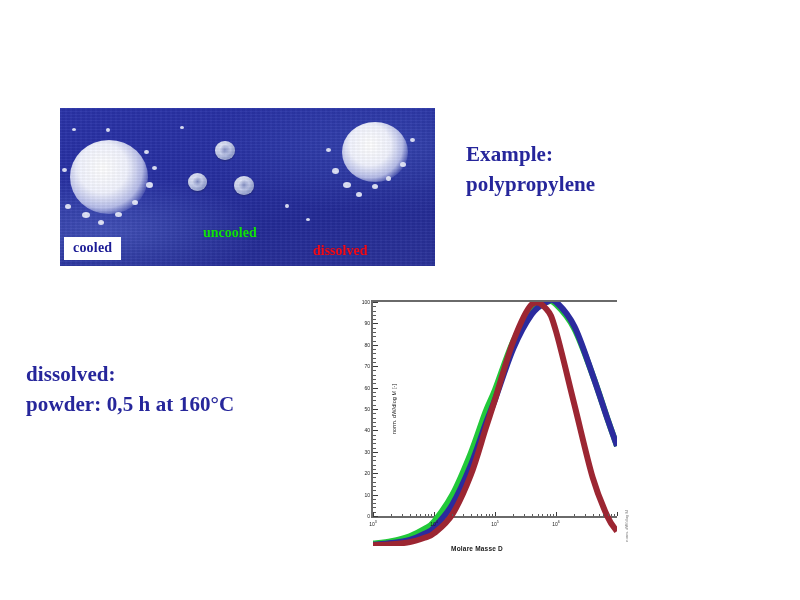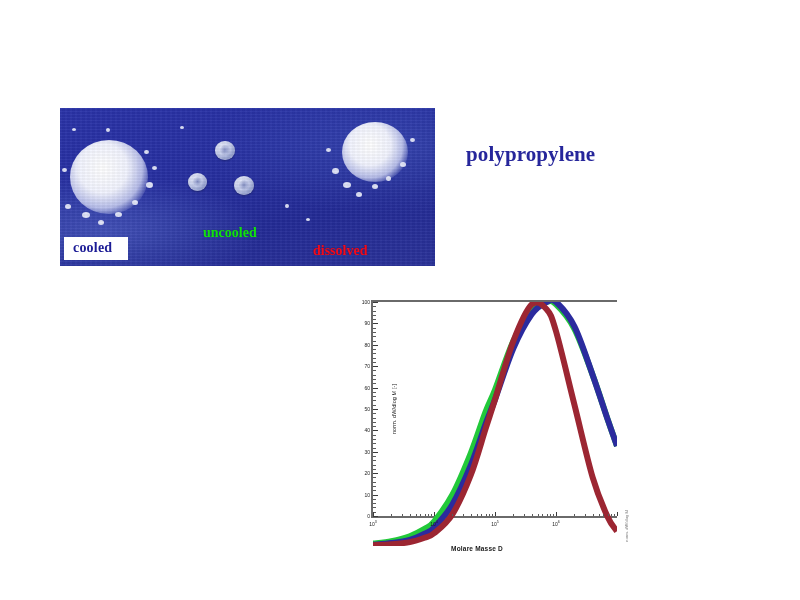--- a/index.html
+++ b/index.html
@@ -87,21 +87,21 @@
   #cap-cooled {
     position: absolute;
     left: 4px;
     bottom: 6px;
     background: #ffffff;
     color: #1d1d96;
     font-family: "Liberation Serif", serif;
     font-weight: bold;
     font-size: 14px;
     line-height: 1;
-    padding: 4px 16px 5px 9px;
+    padding: 4px 9px 5px 9px;
     letter-spacing: .2px;
   }
   #cap-granulate {
     position: absolute;
     left: 143px;
     top: 117px;
     color: #12e012;
     font-family: "Liberation Serif", serif;
     font-weight: bold;
     font-size: 14px;
@@ -277,24 +277,27 @@
 
     <div class="scan"></div>
     <div class="vtex"></div>
 
     <div id="cap-cooled">cooled</div>
     <div id="cap-granulate">uncooled</div>
     <div id="cap-uncooled">dissolved</div>
   </div>
 
   <div id="example-block">
+    <div>Example:</div>
     <div>polypropylene</div>
   </div>
 
   <div id="dissolved-block">
+    <div>dissolved:</div>
+    <div>powder: 0,5 h at 160°C</div>
   </div>
 
   <div id="chart">
     <div id="plot-frame">
       <div id="ylabel">norm. dW/dlog M [-]</div>
       <svg id="curves" viewBox="0 0 1000 1000" preserveAspectRatio="none">
           <path d="M0.0,990.0 C12.5,988.3 50.2,985.0 75.3,980.0 C100.3,975.0 127.8,968.3 150.5,960.0 C173.2,951.7 194.7,940.0 211.3,930.0 C227.9,920.0 231.0,923.3 250.0,900.0 C269.0,876.7 300.2,836.7 325.3,790.0 C350.3,743.3 377.8,676.7 400.5,620.0 C423.2,563.3 444.7,493.3 461.3,450.0 C477.9,406.7 481.0,408.3 500.0,360.0 C519.0,311.7 550.2,213.3 575.3,160.0 C600.3,106.7 627.8,66.7 650.5,40.0 C673.2,13.3 694.7,5.0 711.3,0.0 C727.9,-5.0 731.0,-8.3 750.0,10.0 C769.0,28.3 800.2,61.7 825.3,110.0 C850.3,158.3 877.8,238.3 900.5,300.0 C923.2,361.7 944.7,431.7 961.3,480.0 C977.9,528.3 993.5,571.7 1000.0,590.0" fill="none" stroke="#22c93a" stroke-width="6" vector-effect="non-scaling-stroke"></path>
           <path d="M0.0,995.0 C12.5,993.8 50.2,991.3 75.3,988.0 C100.3,984.7 127.8,981.3 150.5,975.0 C173.2,968.7 194.7,958.3 211.3,950.0 C227.9,941.7 231.0,945.0 250.0,925.0 C269.0,905.0 300.2,872.5 325.3,830.0 C350.3,787.5 377.8,725.0 400.5,670.0 C423.2,615.0 444.7,545.0 461.3,500.0 C477.9,455.0 481.0,451.7 500.0,400.0 C519.0,348.3 550.2,248.3 575.3,190.0 C600.3,131.7 627.8,81.7 650.5,50.0 C673.2,18.3 694.7,8.3 711.3,0.0 C727.9,-8.3 731.0,-16.7 750.0,0.0 C769.0,16.7 800.2,50.0 825.3,100.0 C850.3,150.0 877.8,236.7 900.5,300.0 C923.2,363.3 944.7,431.7 961.3,480.0 C977.9,528.3 993.5,571.7 1000.0,590.0" fill="none" stroke="#2b2b9e" stroke-width="6" vector-effect="non-scaling-stroke"></path>
           <path d="M0.0,997.0 C12.5,996.3 50.2,995.2 75.3,993.0 C100.3,990.8 127.8,988.5 150.5,984.0 C173.2,979.5 194.7,972.0 211.3,966.0 C227.9,960.0 231.0,964.0 250.0,948.0 C269.0,932.0 300.2,909.7 325.3,870.0 C350.3,830.3 377.8,768.3 400.5,710.0 C423.2,651.7 444.7,571.7 461.3,520.0 C477.9,468.3 481.0,460.0 500.0,400.0 C519.0,340.0 550.2,225.0 575.3,160.0 C600.3,95.0 627.8,31.7 650.5,10.0 C673.2,-11.7 694.7,11.7 711.3,30.0 C727.9,48.3 731.0,55.0 750.0,120.0 C769.0,185.0 800.2,320.0 825.3,420.0 C850.3,520.0 877.8,643.3 900.5,720.0 C923.2,796.7 944.7,843.3 961.3,880.0 C977.9,916.7 993.5,930.0 1000.0,940.0" fill="none" stroke="#9c2632" stroke-width="6" vector-effect="non-scaling-stroke"></path>
         </svg>

